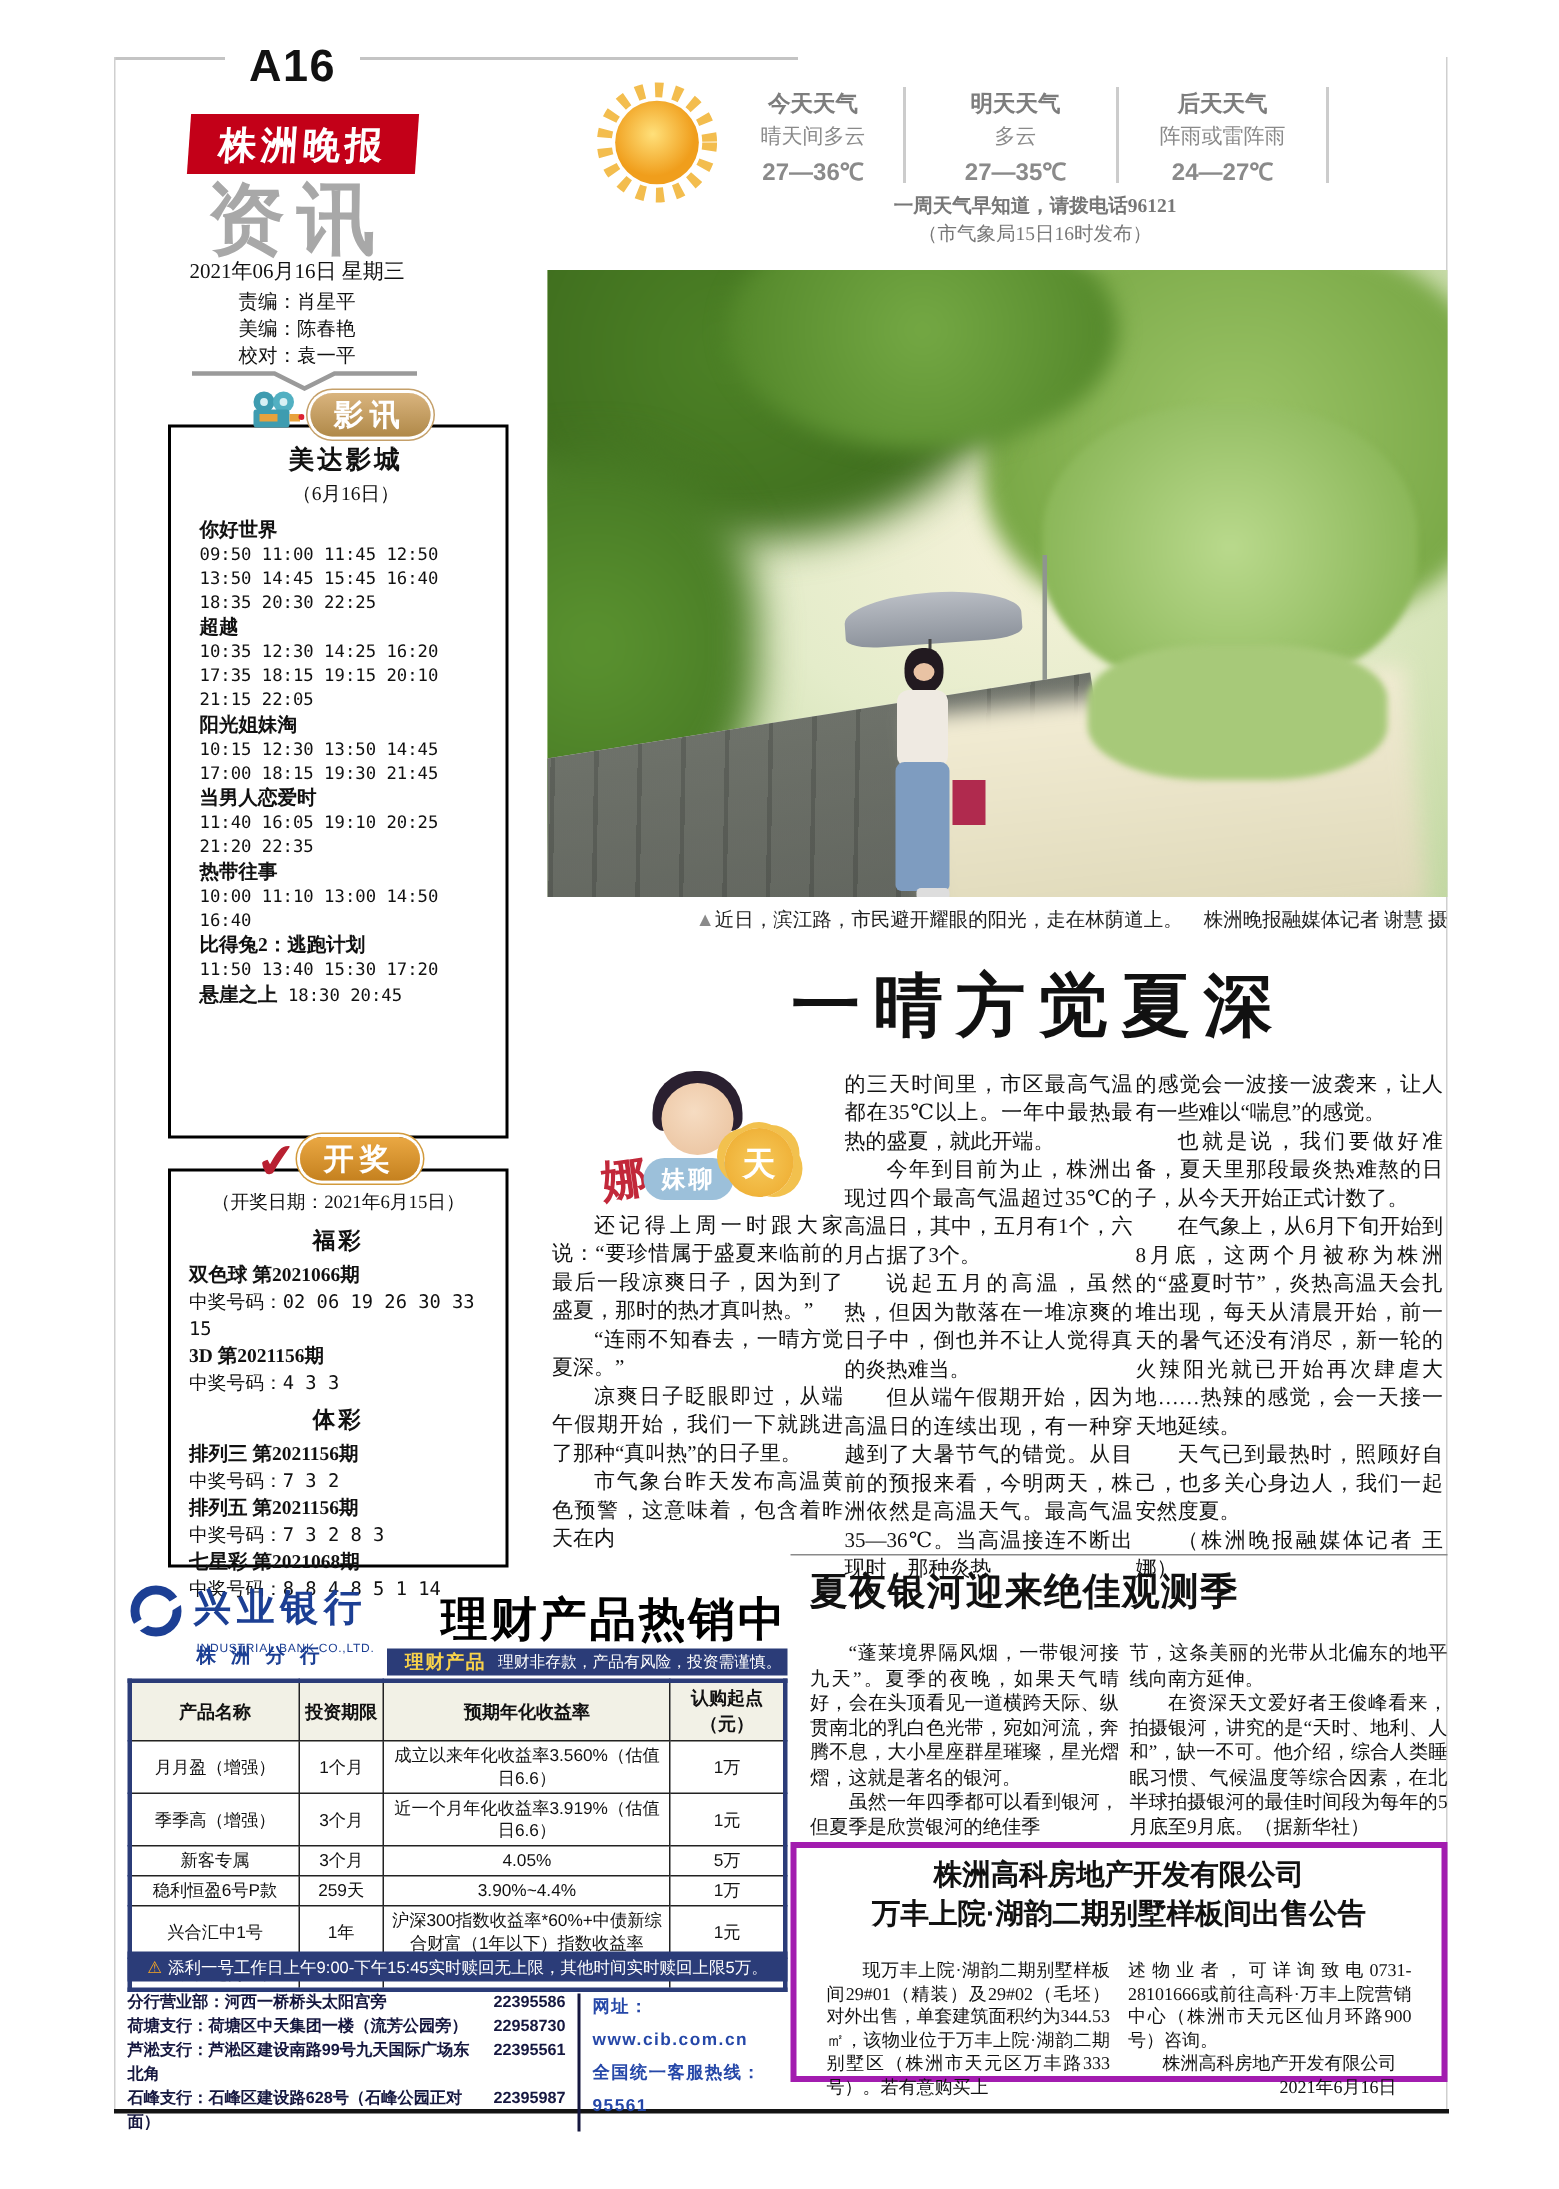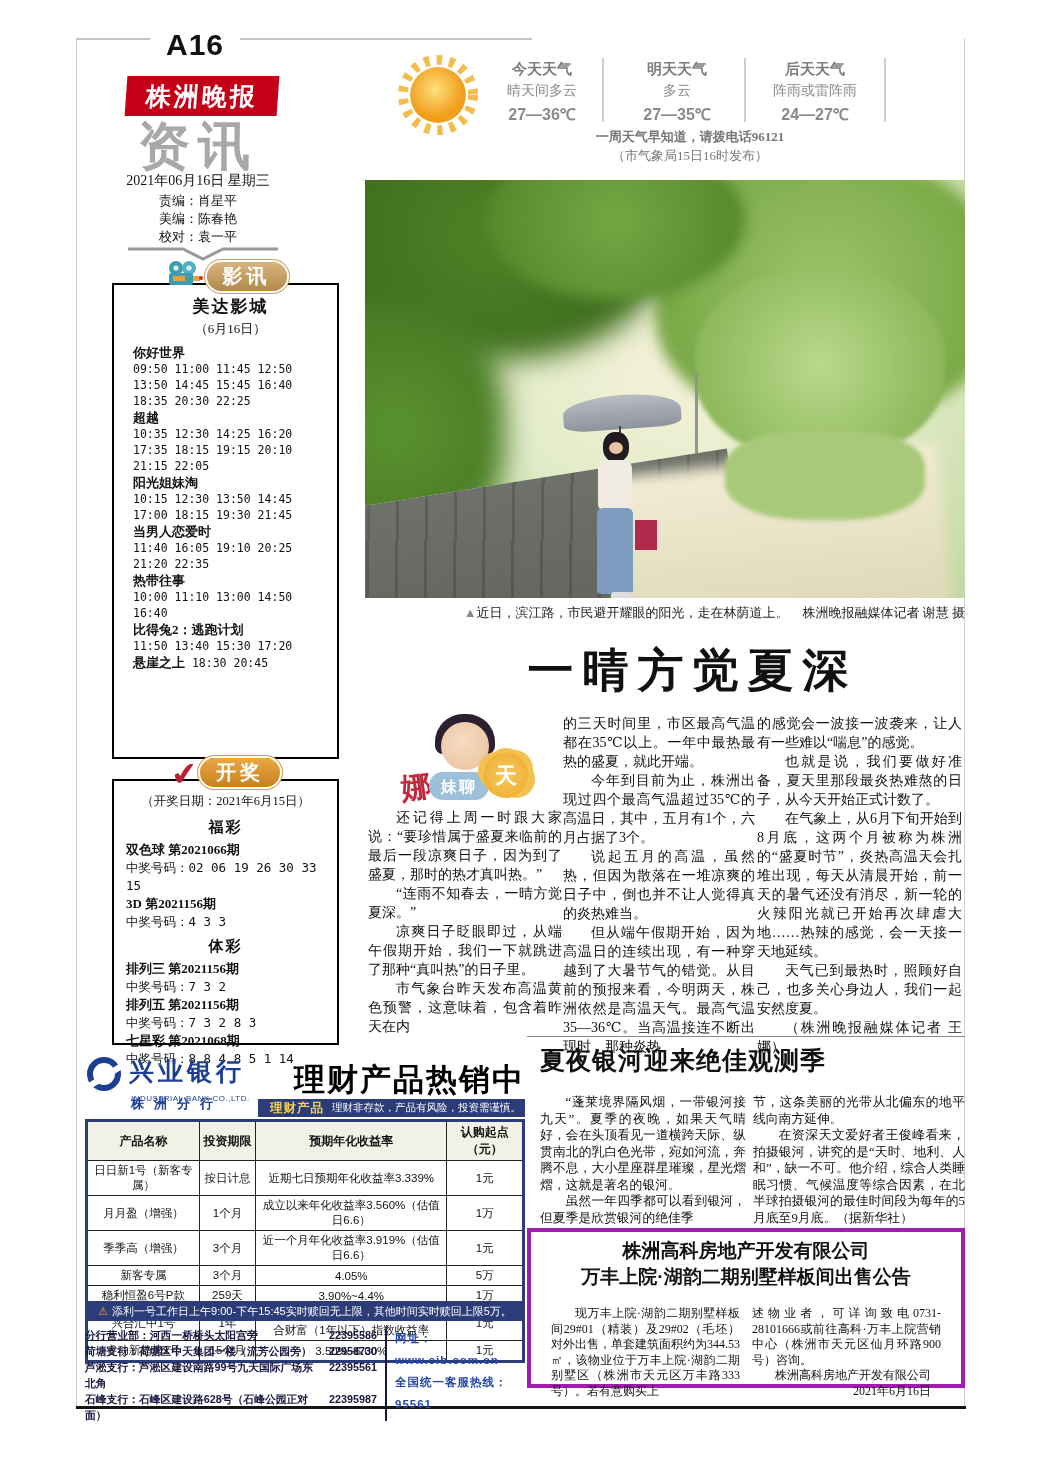--- a/index.html
+++ b/index.html
@@ -312,26 +312,20 @@
       <thead>
           <tr>
             <th>产品名称</th>
             <th>投资期限</th>
             <th>预期年化收益率</th>
             <th>认购起点（元）</th>
           </tr>
         </thead>
       <tbody>
           <tr>
-            <td>日日新1号（新客专属）</td>
-            <td>按日计息</td>
-            <td>近期七日预期年化收益率3.339%</td>
-            <td>1元</td>
-          </tr>
-          <tr>
             <td>月月盈（增强）</td>
             <td>1个月</td>
             <td>成立以来年化收益率3.560%（估值日6.6）</td>
             <td>1万</td>
           </tr>
           <tr>
             <td>季季高（增强）</td>
             <td>3个月</td>
             <td>近一个月年化收益率3.919%（估值日6.6）</td>
             <td>1元</td>

